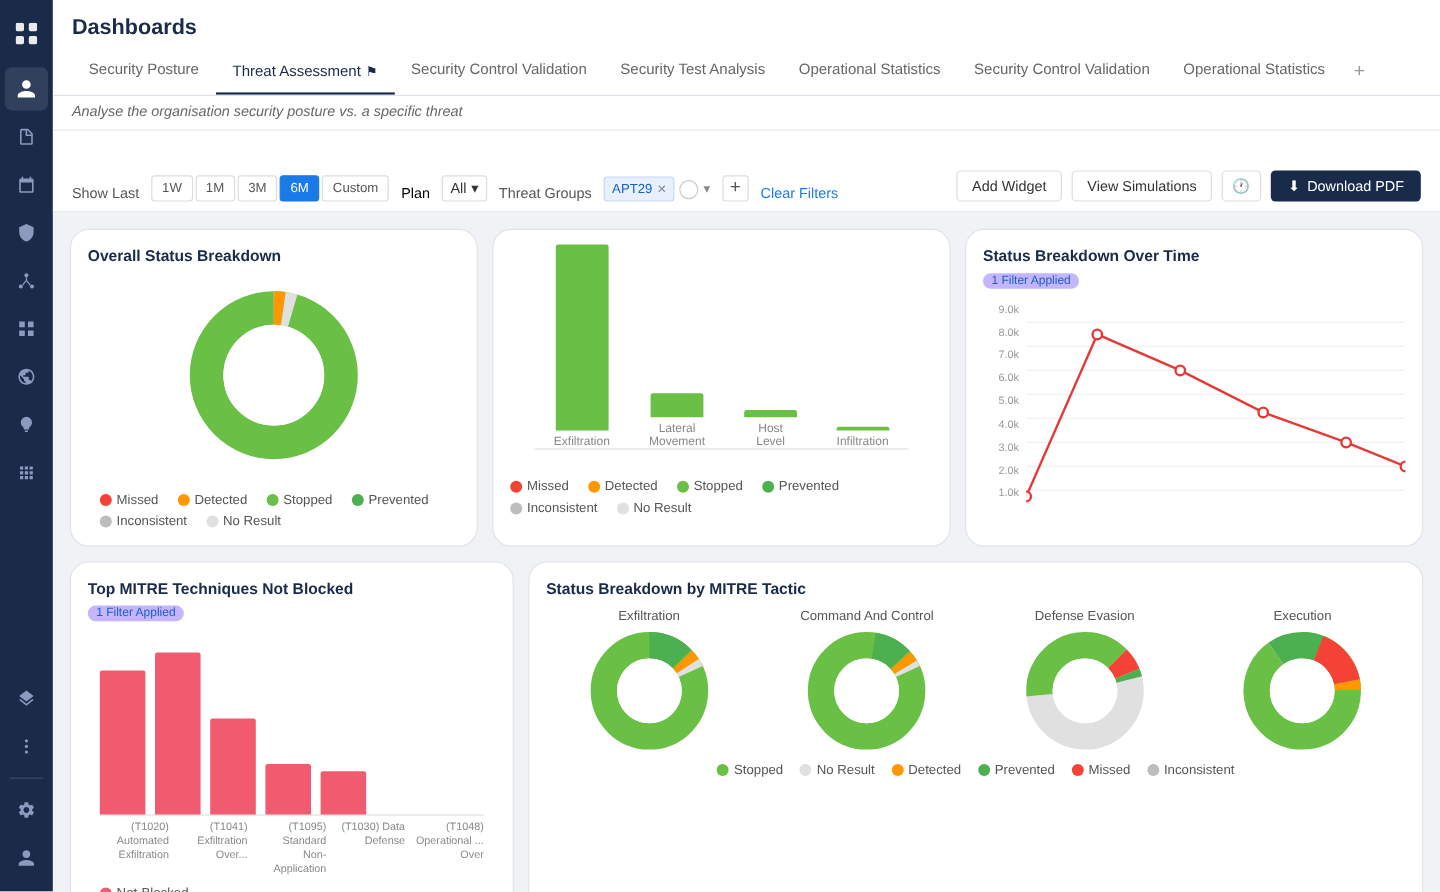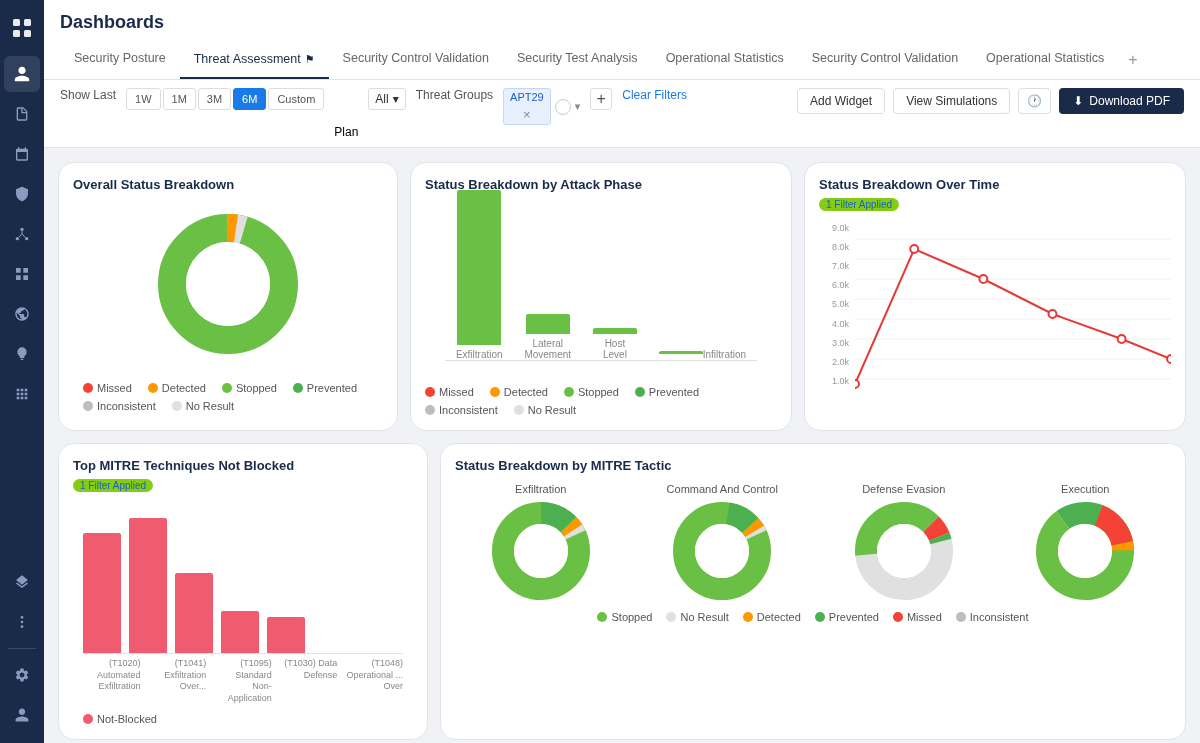--- a/index.html
+++ b/index.html
@@ -18,45 +18,45 @@
 
     
     .header { background: #fff; border-bottom: 1px solid #e0e4ea; padding: 0 16px; }
     .header-title { font-size: 18px; font-weight: 600; color: #1a2b4a; padding: 12px 0 8px; }
     .tabs { display: flex; gap: 0; overflow: hidden; }
     .tab { padding: 10px 14px; font-size: 12.5px; color: #666; cursor: pointer; border-bottom: 2px solid transparent; white-space: nowrap; }
     .tab.active { color: #1a2b4a; border-bottom: 2px solid #1a2b4a; font-weight: 500; }
     .tab-add { padding: 10px 10px; color: #999; cursor: pointer; font-size: 16px; }
 
     
-    .toolbar { background: #fff; border-bottom: 1px solid #e0e4ea; padding: 8px 16px; display: flex; align-items: flex-start; gap: 10px; }
+    .toolbar { background: #fff; border-bottom: 1px solid #e0e4ea; padding: 8px 16px; display: flex; align-items: flex-end; gap: 10px; }
     .show-last-label { font-size: 12px; color: #555; }
     .time-btns { display: flex; gap: 2px; }
     .time-btn { padding: 4px 8px; font-size: 11px; border: 1px solid #ddd; background: #fff; border-radius: 3px; cursor: pointer; color: #555; }
     .time-btn.active { background: #1a7be8; color: #fff; border-color: #1a7be8; }
     .plan-label { font-size: 12px; color: #000000; margin-top: 37px; }
     .select-wrap { display: flex; align-items: center; gap: 4px; border: 1px solid #ddd; border-radius: 3px; padding: 3px 6px; background: #fff; font-size: 12px; cursor: pointer; }
     .threat-group-wrap { display: flex; align-items: center; gap: 4px; }
     .threat-label { font-size: 12px; color: #555; }
-    .threat-tag { display: flex; align-items: center; gap: 4px; background: #e8f0fe; border: 1px solid #c5d5f8; border-radius: 3px; padding: 2px 6px; font-size: 11px; color: #1a5fc7; flex-direction: column; }
+    .threat-tag { display: flex; align-items: center; gap: 4px; background: #e8f0fe; border: 1px solid #c5d5f8; border-radius: 3px; padding: 2px 6px; font-size: 11px; color: #1a5fc7; }
     .threat-tag-x { cursor: pointer; color: #888; font-size: 13px; }
     .threat-circle { width: 16px; height: 16px; border-radius: 50%; border: 1px solid #ccc; cursor: pointer; }
     .add-filter-btn { width: 22px; height: 22px; border: 1px solid #ddd; border-radius: 3px; background: #fff; cursor: pointer; display: flex; align-items: center; justify-content: center; font-size: 16px; color: #555; }
     .clear-filters { font-size: 12px; color: #1a7be8; cursor: pointer; text-decoration: none; }
     .toolbar-right { display: flex; gap: 8px; margin-left: auto; }
     .btn-secondary { padding: 5px 12px; font-size: 12px; border: 1px solid #ddd; border-radius: 4px; background: #fff; cursor: pointer; color: #333; }
     .btn-icon { padding: 5px 8px; font-size: 12px; border: 1px solid #ddd; border-radius: 4px; background: #fff; cursor: pointer; color: #555; }
     .btn-primary { padding: 5px 14px; font-size: 12px; border: none; border-radius: 4px; background: #1a2b4a; cursor: pointer; color: #fff; display: flex; align-items: center; gap: 6px; }
 
     
     .content { flex: 1; overflow-y: auto; padding: 14px 14px; background: #f0f2f5; }
     .widgets-row { display: flex; gap: 12px; margin-bottom: 12px; }
     .widget { background: #fff; border-radius: 16px; border: 1px solid #e0e4ea; padding: 14px; flex: 1; min-width: 0; }
     .widget-title { font-size: 13px; font-weight: 600; color: #1a2b4a; margin-bottom: 4px; }
-    .filter-badge { display: inline-block; font-size: 10px; background: #84cc16; color: #1a5fc7; border-radius: 8px; padding: 1px 7px; margin-bottom: 8px; }
+    .filter-badge { display: inline-block; font-size: 10px; background: #c4b5fd; color: #1a5fc7; border-radius: 8px; padding: 1px 7px; margin-bottom: 8px; }
 
     
     .legend { display: flex; flex-wrap: wrap; gap: 6px 16px; margin-top: 10px; }
     .legend-item { display: flex; align-items: center; gap: 4px; font-size: 11px; color: #555; }
     .legend-dot { width: 10px; height: 10px; border-radius: 50%; flex-shrink: 0; }
 
     
     .donut-wrap { display: flex; justify-content: center; align-items: center; padding: 8px 0; }
     svg.donut { overflow: visible; }
     .mitre-bar-col { display: flex; flex-direction: column; align-items: center; gap: 4px; }
@@ -172,20 +172,23 @@
         </div>
       <div class="tab">Security Control Validation</div>
       <div class="tab">Security Test Analysis</div>
       <div class="tab">Operational Statistics</div>
       <div class="tab">Security Control Validation</div>
       <div class="tab">Operational Statistics</div>
       <div class="tab-add">+</div>
     </div>
   </div>
 
+  <div style="background:#fff;border-bottom:1px solid #e0e4ea;padding:6px 16px 8px;font-size:12px;color:#666;font-style:italic;">
+    <span>Analyse the organisation security posture vs. a specific threat</span>
+  </div>
   <div class="toolbar">
     <span class="show-last-label">Show Last</span>
     <div class="time-btns">
       <button class="time-btn">1W</button>
       <button class="time-btn">1M</button>
       <button class="time-btn">3M</button>
       <button class="time-btn active">6M</button>
       <button class="time-btn">Custom</button>
     </div>
     <span class="plan-label">Plan</span>
@@ -258,36 +261,35 @@
             <span>Inconsistent</span>
           </div>
           <div class="legend-item">
             <div class="legend-dot" style="background:#e0e0e0;"></div>
             <span>No Result</span>
           </div>
         </div>
       </div>
 
       <div class="widget">
-        <div class="widget-title">Status Breakdown by Attack Phase</div>
         <div style="position:relative; height:180px; margin-top:8px;">
           <div style="display:flex;align-items:flex-end;justify-content:space-around;height:160px;padding:0 20px;">
             <div style="display:flex;flex-direction:column;align-items:center;">
               <div style="width:44px;height:155px;background:#6abf45;border-radius:2px 2px 0 0;"></div>
               <span style="font-size:10px;color:#888;margin-top:4px;text-align:center;">Exfiltration</span>
             </div>
             <div style="display:flex;flex-direction:column;align-items:center;">
               <div style="width:44px;height:20px;background:#6abf45;border-radius:2px 2px 0 0;"></div>
               <span style="font-size:10px;color:#888;margin-top:4px;text-align:center;">Lateral<br>Movement</span>
             </div>
             <div style="display:flex;flex-direction:column;align-items:center;">
               <div style="width:44px;height:6px;background:#6abf45;border-radius:2px 2px 0 0;"></div>
               <span style="font-size:10px;color:#888;margin-top:4px;text-align:center;">Host<br>Level</span>
             </div>
-            <div style="display:flex;flex-direction:row;align-items:center;">
+            <div style="display:flex;flex-direction:column;align-items:center;">
               <div style="width:44px;height:3px;background:#6abf45;border-radius:2px 2px 0 0;"></div>
               <span style="font-size:10px;color:#888;margin-top:4px;text-align:center;">Infiltration</span>
             </div>
           </div>
           <div style="border-top:1px solid #e0e0e0;margin:0 20px;"></div>
         </div>
         <div class="legend" style="margin-top:6px;">
           <div class="legend-item">
               <div class="legend-dot" style="background:#f44336;"></div>
               <span>Missed</span>

